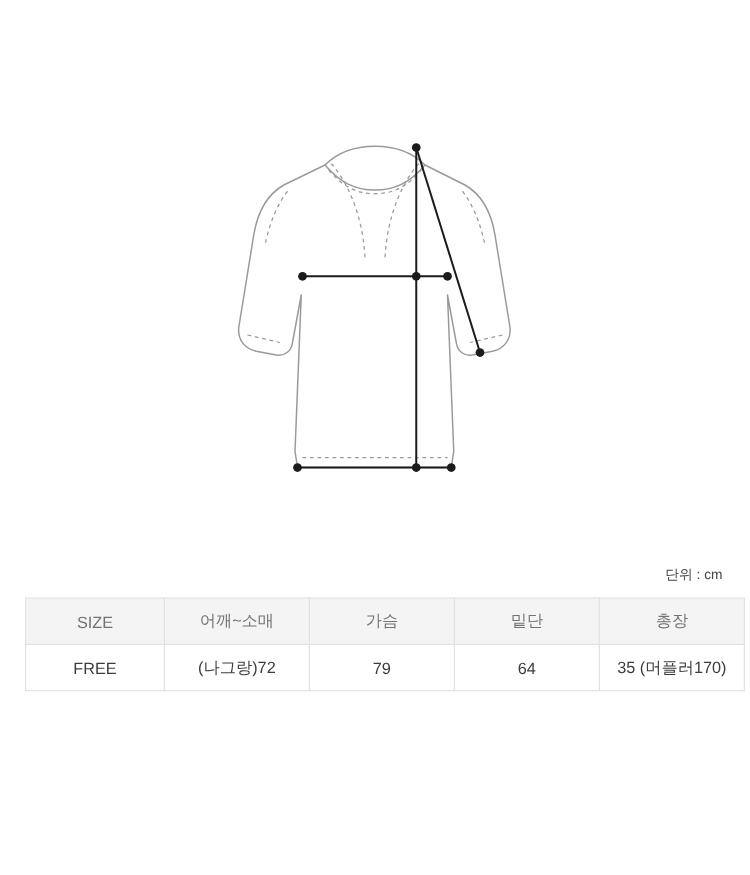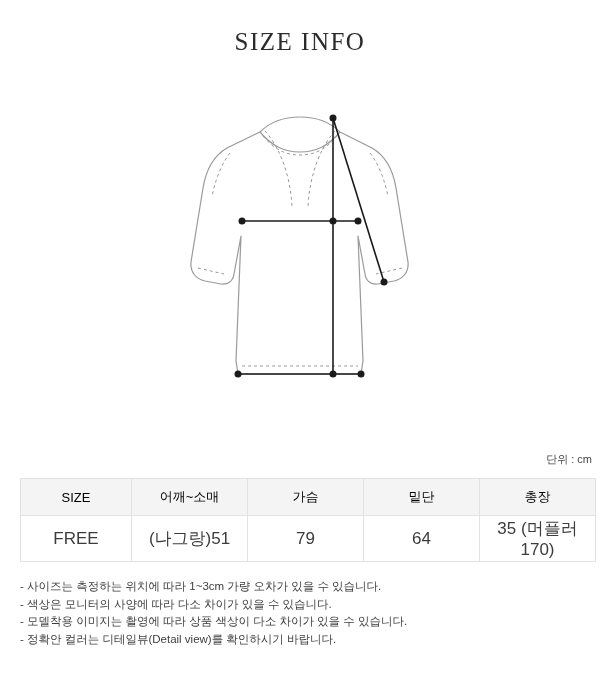--- a/index.html
+++ b/index.html
@@ -34,21 +34,21 @@
   .diagram {
     position: absolute;
     top: 96px;
     left: 150px;
     width: 300px;
     height: 320px;
   }
   .unit {
     position: absolute;
     top: 452px;
-    right: 8px;
+    right: 22px;
     font-size: 11px;
     color: #444444;
     margin-left: 44px;
   }
   table.size-table {
     position: absolute;
     top: 478px;
     left: 20px;
     width: 560px;
     border-collapse: collapse;
@@ -59,47 +59,46 @@
     border: 1px solid #e2e2e2;
     height: 34px;
     text-align: center;
     vertical-align: middle;
     font-size: 13px;
     color: #3a3a3a;
     font-weight: normal;
   }
   table.size-table thead th {
     background: #f4f4f4;
-    color: #000000;
+    color: #737373;
     font-size: 13px;
   }
   table.size-table tbody td {
     background: #ffffff;
-    font-size: 17px;
+    font-size: 13px;
     color: #3c3c3c;
   }
   .notes {
     position: absolute;
     top: 578px;
     left: 20px;
     width: 560px;
   }
   .notes .note-line {
     font-size: 11.5px;
     color: #3d3d3d;
     line-height: 17.5px;
     white-space: nowrap;
   }
 </style>
 </head>
 <body>
 
 <div class="page">
 
-  <div class="title">SIZE INFO</div>
 
   <div class="diagram">
     <svg width="300" height="320" viewBox="0 0 300 320" xmlns="http://www.w3.org/2000/svg">
 
       <g fill="#ffffff" stroke="#9a9a9a" stroke-width="1.2" stroke-linejoin="round">
         <path d="M110,36 C120,26 133,21 150,21 C167,21 180,26 190,36
                  L222,52 C236,60 243,74 246,92
                  L258,166 C259,176 253,183 244,185
                  L228,188 C221,189 216,185 215,178 L208,140
                  L213,265 L211,278
@@ -154,28 +153,22 @@
         <th style="width:108px">SIZE</th>
         <th style="width:113px">어깨~소매</th>
         <th style="width:113px">가슴</th>
         <th style="width:113px">밑단</th>
         <th style="width:113px">총장</th>
       </tr>
     </thead>
     <tbody>
       <tr>
         <td>FREE</td>
-        <td>(나그랑)51</td>
+        <td>(나그랑)72</td>
         <td>79</td>
         <td>64</td>
         <td>35 (머플러170)</td>
       </tr>
     </tbody>
   </table>
 
-  <div class="notes">
-    <div class="note-line">- 사이즈는 측정하는 위치에 따라 1~3cm 가량 오차가 있을 수 있습니다.</div>
-    <div class="note-line">- 색상은 모니터의 사양에 따라 다소 차이가 있을 수 있습니다.</div>
-    <div class="note-line">- 모델착용 이미지는 촬영에 따라 상품 색상이 다소 차이가 있을 수 있습니다.</div>
-    <div class="note-line">- 정확안 컬러는 디테일뷰(Detail view)를 확인하시기 바랍니다.</div>
-  </div>
 
 </div>
 
 </body></html>

